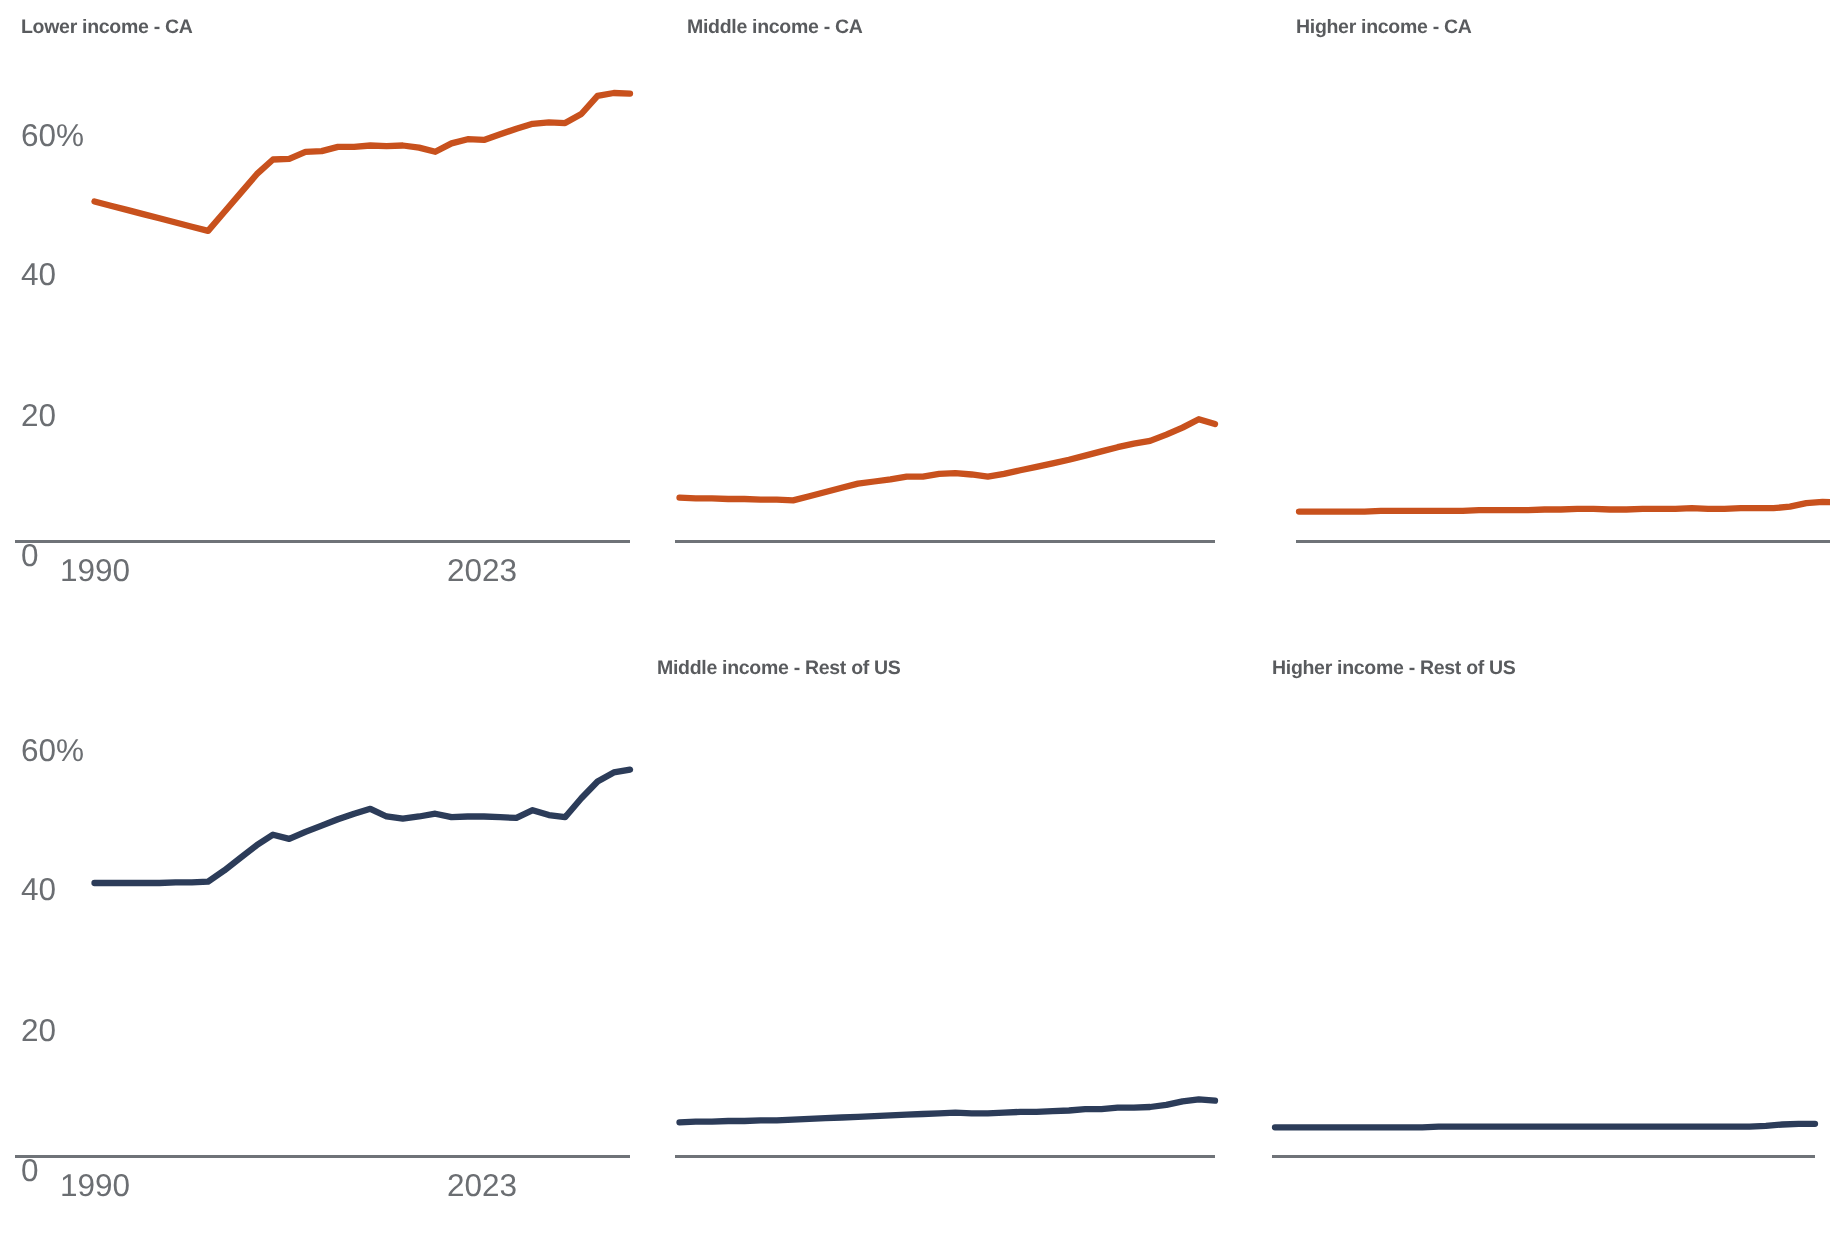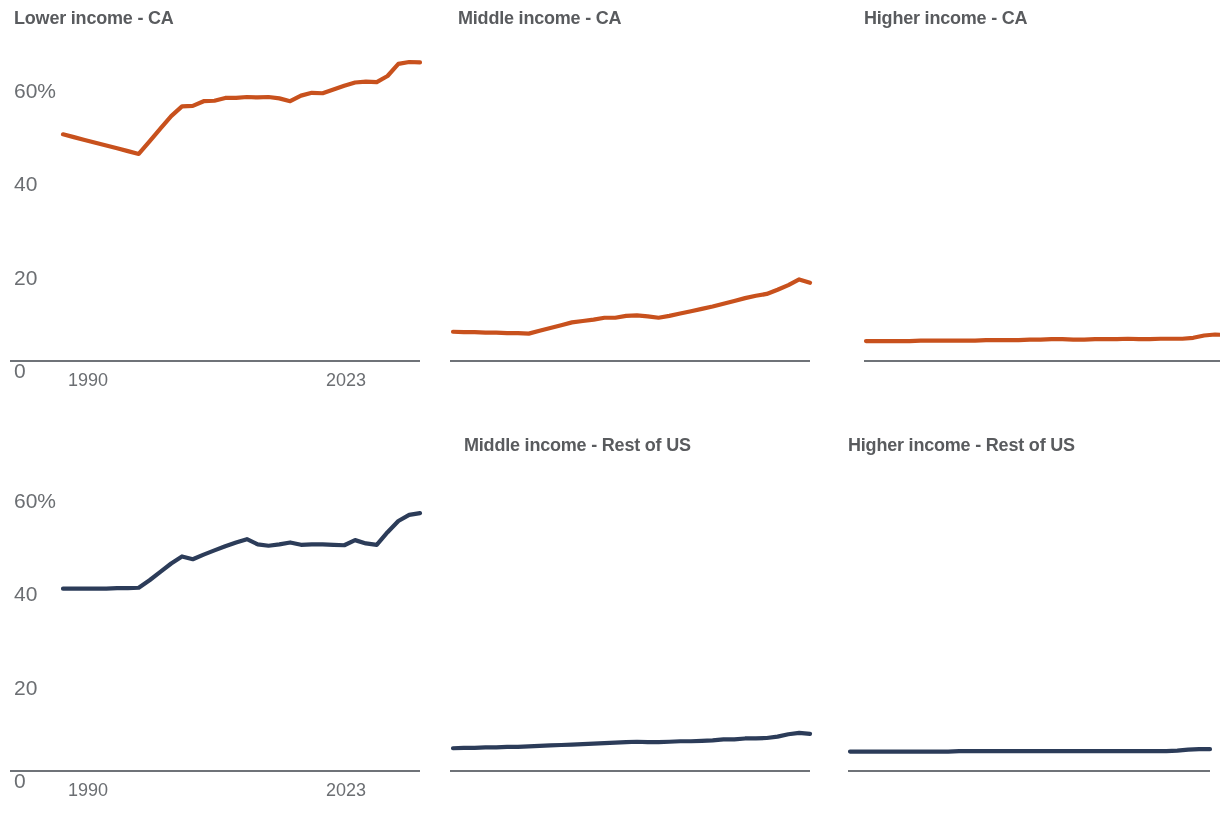--- a/index.html
+++ b/index.html
@@ -21,21 +21,21 @@
     height: 838px;
   }
   .panel {
     position: absolute;
     box-sizing: border-box;
   }
   .panel-title {
     position: absolute;
     top: 0;
     left: 0;
-    font-size: 18px;
+    font-size: 13px;
     font-weight: bold;
     color: #595b5e;
     letter-spacing: -0.2px;
     white-space: nowrap;
     line-height: 24px;
   }
   .plot {
     position: absolute;
     left: 0;
     top: 0;
@@ -44,25 +44,24 @@
     position: absolute;
     font-size: 21px;
     color: #6b6e72;
     line-height: 21px;
     white-space: nowrap;
     letter-spacing: 0px;
     margin-top: 28px;
   }
   .xtick {
     position: absolute;
-    font-size: 18px;
+    font-size: 21px;
     color: #6b6e72;
     line-height: 21px;
     white-space: nowrap;
-    margin-left: 28px;
   }
   .xtick.right { text-align: left; }
   svg { display: block; overflow: visible; }
   .axis-line {
     stroke: #6f7378;
     stroke-width: 2;
   }
   .series-path {
     fill: none;
     stroke-width: 4.2;
@@ -107,21 +106,21 @@
         <path d="M63.00 588.67 L73.82 588.67 L84.64 588.67 L95.45 588.67 L106.27 588.67 L117.09 588.20 L127.91 588.20 L138.73 587.73 L149.55 580.27 L160.36 571.87 L171.18 563.47 L182.00 556.47 L192.82 559.27 L203.64 554.60 L214.45 550.40 L225.27 546.20 L236.09 542.47 L246.91 539.20 L257.73 544.33 L268.55 545.73 L279.36 544.33 L290.18 542.47 L301.00 544.80 L311.82 544.33 L322.64 544.33 L333.45 544.80 L344.27 545.27 L355.09 540.13 L365.91 543.40 L376.73 544.80 L387.55 532.20 L398.36 521.00 L409.18 514.93 L420.00 513.07" class="series-path" stroke="#2c3c59"></path>
       </svg>
       <div class="ytick" style="left: 14px; top: 462px; color: rgb(107, 110, 114);">60%</div>
       <div class="ytick" style="left: 14px; top: 555.333px; color: rgb(107, 110, 114);">40</div>
       <div class="ytick" style="left: 14px; top: 648.667px; color: rgb(107, 110, 114);">20</div>
       <div class="ytick" style="left: 14px; top: 742px; color: rgb(107, 110, 114);">0</div>
       <div class="xtick" style="left: 40px; top: 780px; color: rgb(107, 110, 114);">1990</div>
       <div class="xtick right" style="left: 298px; width: 120px; top: 780px; color: rgb(107, 110, 114);">2023</div>
     </div>
     <div class="panel" style="left: 0px; top: 0px; width: 1220px; height: 838px;">
-      <div class="panel-title" style="left: 464px; top: 433px; color: rgb(89, 91, 94);">Middle income - Rest of US</div>
+      <div class="panel-title" style="left: 438px; top: 433px; color: rgb(89, 91, 94);">Middle income - Rest of US</div>
       <svg class="plot" width="1220" height="838" style="position: absolute; left: 0px; top: 0px; pointer-events: none;">
         <line x1="450" x2="810" y1="771" y2="771" class="axis-line" stroke="#6f7378"></line>
         <path d="M453.00 748.27 L463.82 747.80 L474.64 747.80 L485.45 747.33 L496.27 747.33 L507.09 746.87 L517.91 746.87 L528.73 746.40 L539.55 745.93 L550.36 745.47 L561.18 745.00 L572.00 744.53 L582.82 744.07 L593.64 743.60 L604.45 743.13 L615.27 742.67 L626.09 742.20 L636.91 741.73 L647.73 742.20 L658.55 742.20 L669.36 741.73 L680.18 741.27 L691.00 741.27 L701.82 740.80 L712.64 740.33 L723.45 739.40 L734.27 739.40 L745.09 738.47 L755.91 738.47 L766.73 738.00 L777.55 736.60 L788.36 734.27 L799.18 732.87 L810.00 733.80" class="series-path" stroke="#2c3c59"></path>
       </svg>
     </div>
     <div class="panel" style="left: 0px; top: 0px; width: 1220px; height: 698px;">
       <div class="panel-title" style="left: 848px; top: 433px; color: rgb(89, 91, 94);">Higher income - Rest of US</div>
       <svg class="plot" width="1220" height="838" style="position: absolute; left: 0px; top: 0px; pointer-events: none;">
         <line x1="848" x2="1210" y1="771" y2="771" class="axis-line" stroke="#6f7378"></line>
         <path d="M850.00 751.53 L860.91 751.53 L871.82 751.53 L882.73 751.53 L893.64 751.53 L904.55 751.53 L915.45 751.53 L926.36 751.53 L937.27 751.53 L948.18 751.53 L959.09 751.07 L970.00 751.07 L980.91 751.07 L991.82 751.07 L1002.73 751.07 L1013.64 751.07 L1024.55 751.07 L1035.45 751.07 L1046.36 751.07 L1057.27 751.07 L1068.18 751.07 L1079.09 751.07 L1090.00 751.07 L1100.91 751.07 L1111.82 751.07 L1122.73 751.07 L1133.64 751.07 L1144.55 751.07 L1155.45 751.07 L1166.36 751.07 L1177.27 750.60 L1188.18 749.67 L1199.09 749.20 L1210.00 749.20" class="series-path" stroke="#2c3c59"></path>

